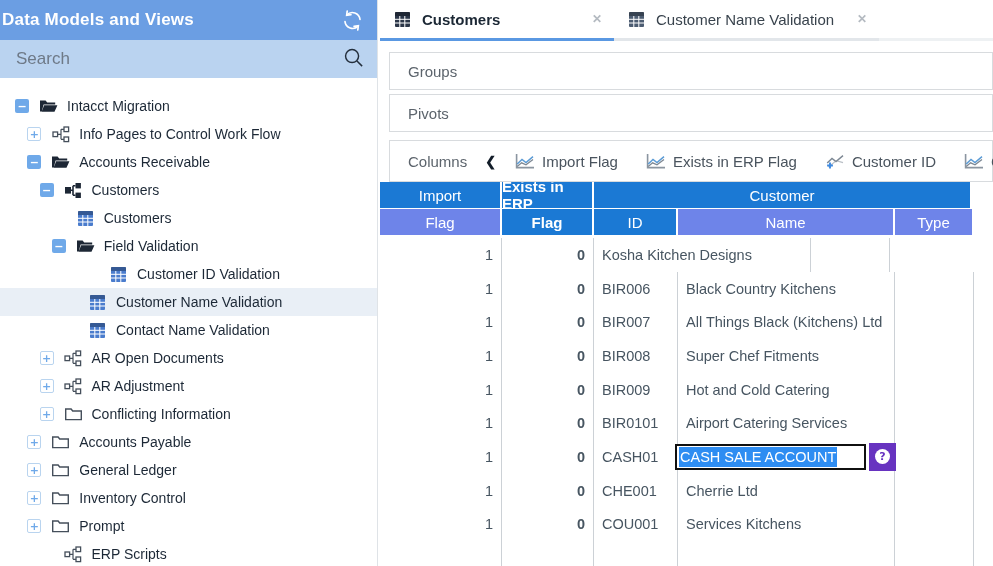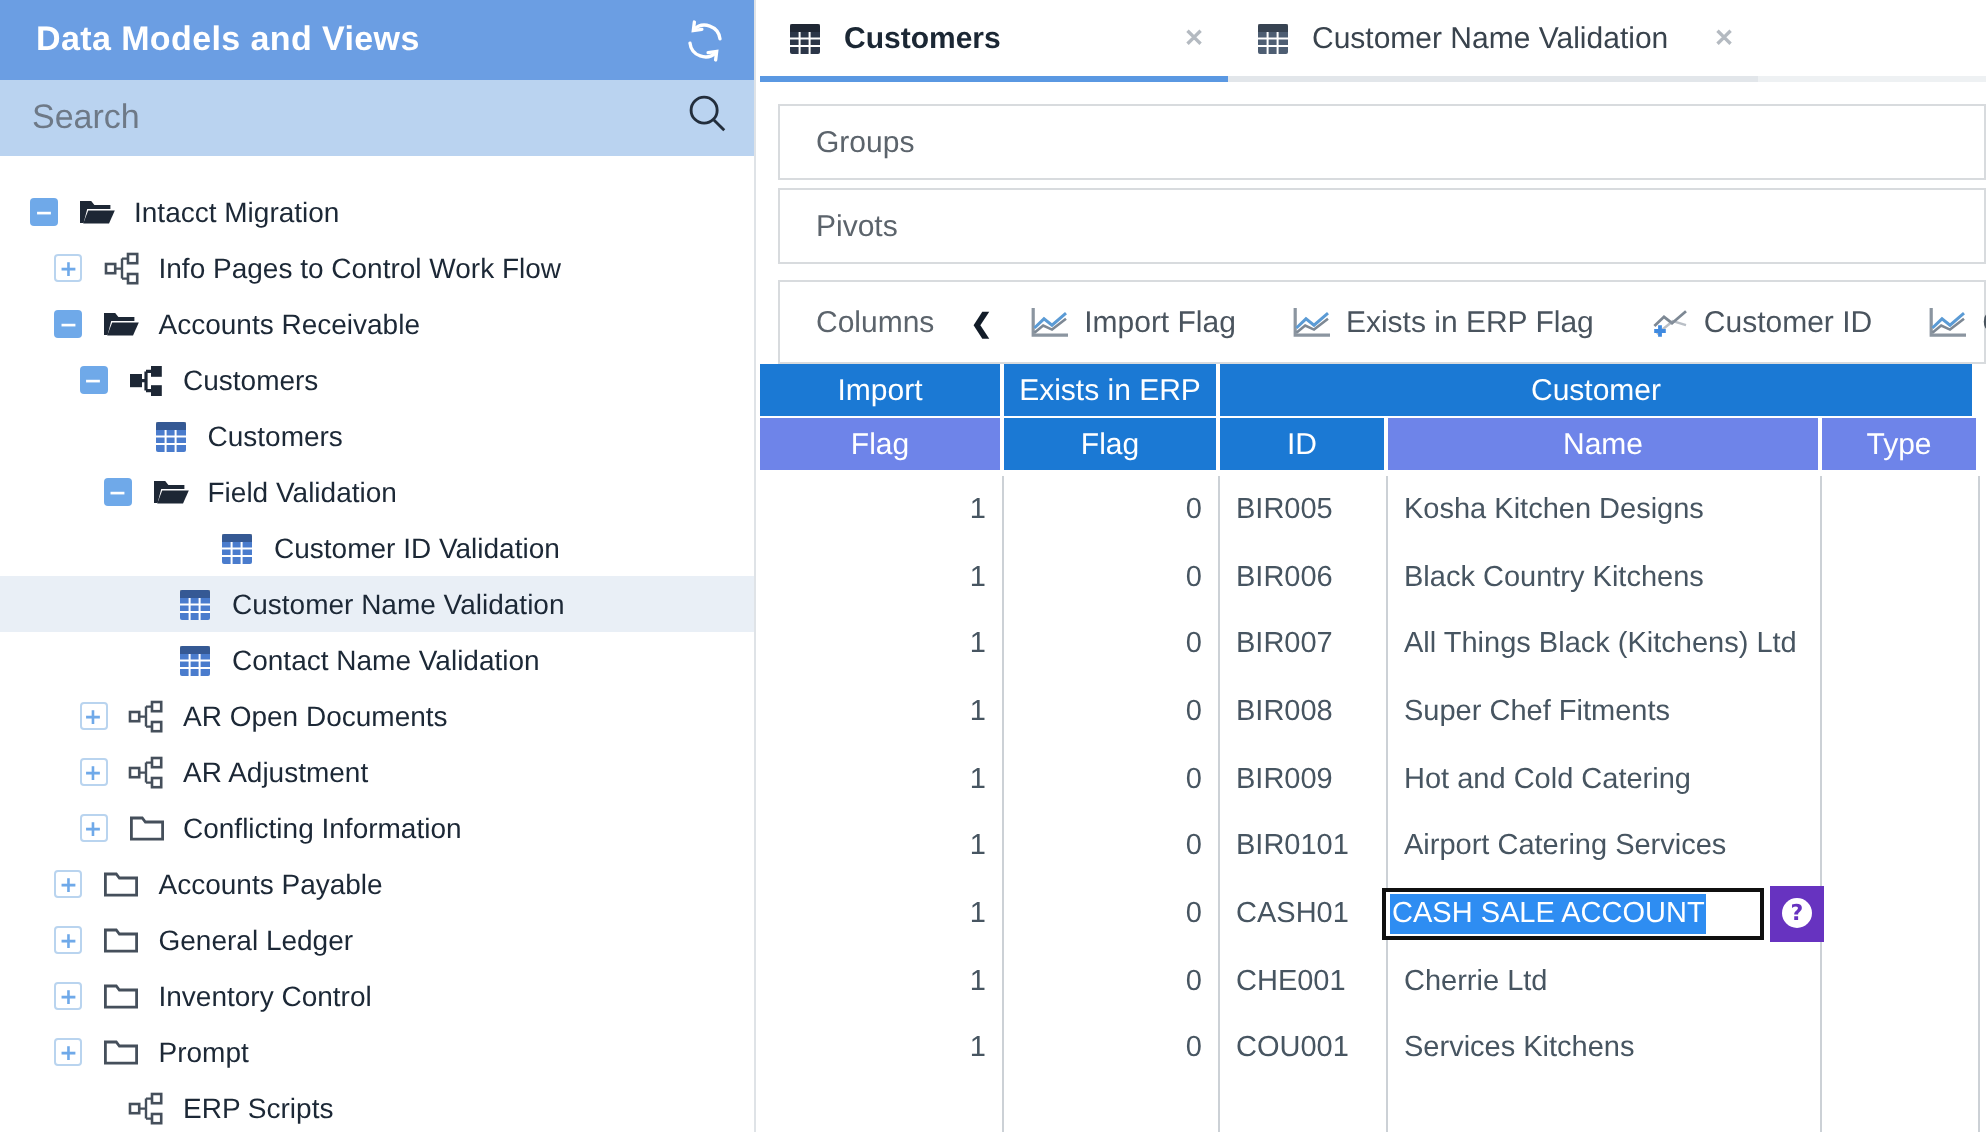--- a/index.html
+++ b/index.html
@@ -2,21 +2,21 @@
 <html><head>
 <meta charset="utf-8">
 <style>
   html,body{margin:0;padding:0;background:#fff;}
   *{box-sizing:border-box;}
   .app{position:relative;width:993px;height:566px;overflow:hidden;background:#fff;
        font-family:"Liberation Sans",sans-serif;display:flex;}
 
   
   .sidebar{width:378px;flex:none;height:566px;border-right:1px solid #dfe3e7;background:#fff;overflow:hidden;}
-  .sb-header{height:40px;background:#6b9ee3;display:flex;align-items:center;padding:0 12px 0 18px;}
+  .sb-header{height:40px;background:#6b9ee3;display:flex;align-items:center;padding:0 12px 0 2px;}
   .sb-title{color:#fff;font-size:17px;font-weight:600;letter-spacing:.2px;flex:1;}
   .sb-refresh{width:26px;height:26px;display:flex;align-items:center;justify-content:center;cursor:pointer;}
   .sb-search{height:38px;background:#bad3f0;display:flex;align-items:center;padding:0 12px 0 14px;gap:48px;}
   .sb-search input{flex:1;border:none;background:transparent;outline:none;font-size:17px;
                    font-family:"Liberation Sans",sans-serif;color:#3c4754;}
   .sb-search input::placeholder{color:#6e7987;opacity:1;}
   .tree{padding-top:14px;}
   .tree-row{height:28px;display:flex;align-items:center;cursor:pointer;}
   .tree-row.selected{background:#e9eff6;}
   .exp{width:14px;height:14px;flex:none;display:flex;align-items:center;justify-content:center;
@@ -58,21 +58,21 @@
 
   
   .grid{flex:1;display:flex;flex-direction:column;overflow:hidden;}
   .hrow{display:flex;flex:none;}
   .hrow1{height:26px;margin-bottom:1px;}
   .hrow2{height:26px;margin-bottom:3px;}
   .hcell{display:flex;align-items:center;justify-content:center;color:#fff;font-size:15px;
          border-right:2px solid #fff;flex:none;}
   .hc-dark{background:#1b79d4;}
   .hc-light{background:#6e84e9;}
-  .w1{width:122px;} .w2{width:108px;} .w3{width:84px;} .w4{width:217px;} .w5{width:79px;}
+  .w1{width:122px;} .w2{width:92px;font-weight:bold;} .w3{width:84px;} .w4{width:217px;} .w5{width:79px;}
   .wgroup{width:378px;}
   .gbody{flex:1;display:flex;flex-direction:column;overflow:hidden;}
   .grow{display:flex;flex:none;height:33.7px;}
   .grow.filler{flex:1;height:auto;}
   .gcell{flex:none;display:flex;align-items:center;font-size:14.5px;color:#475561;
          border-right:1px solid #ccd1d6;padding:0 8px;cursor:cell;}
   .gcell.num{justify-content:flex-end;}
   .gcell.c4{position:relative;}
 
   
@@ -414,21 +414,20 @@
         <div class="hcell hc-light w1">Flag</div>
         <div class="hcell hc-dark  w2">Flag</div>
         <div class="hcell hc-dark  w3">ID</div>
         <div class="hcell hc-light w4">Name</div>
         <div class="hcell hc-light w5">Type</div>
       </div>
       <div class="gbody" id="gbody">
           <div class="grow">
             <div class="gcell num w1">1</div>
             <div class="gcell num w2">0</div>
-            <div class="gcell w3">BIR005</div>
             <div class="gcell c4 w4">Kosha Kitchen Designs</div>
             <div class="gcell w5"></div>
           </div>
           <div class="grow">
             <div class="gcell num w1">1</div>
             <div class="gcell num w2">0</div>
             <div class="gcell w3">BIR006</div>
             <div class="gcell c4 w4">Black Country Kitchens</div>
             <div class="gcell w5"></div>
           </div>

